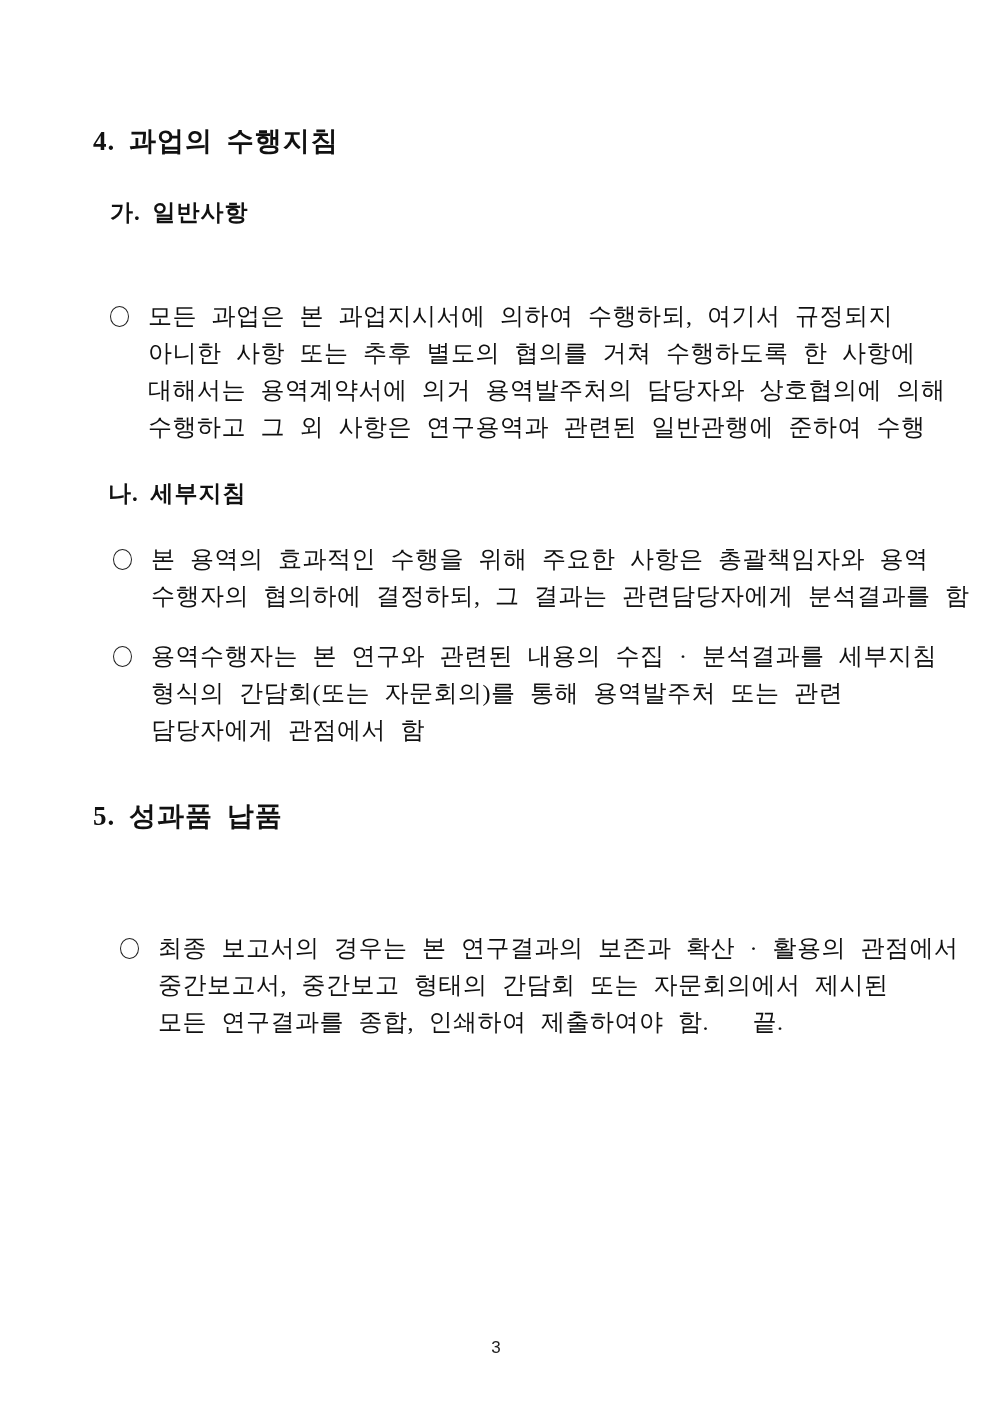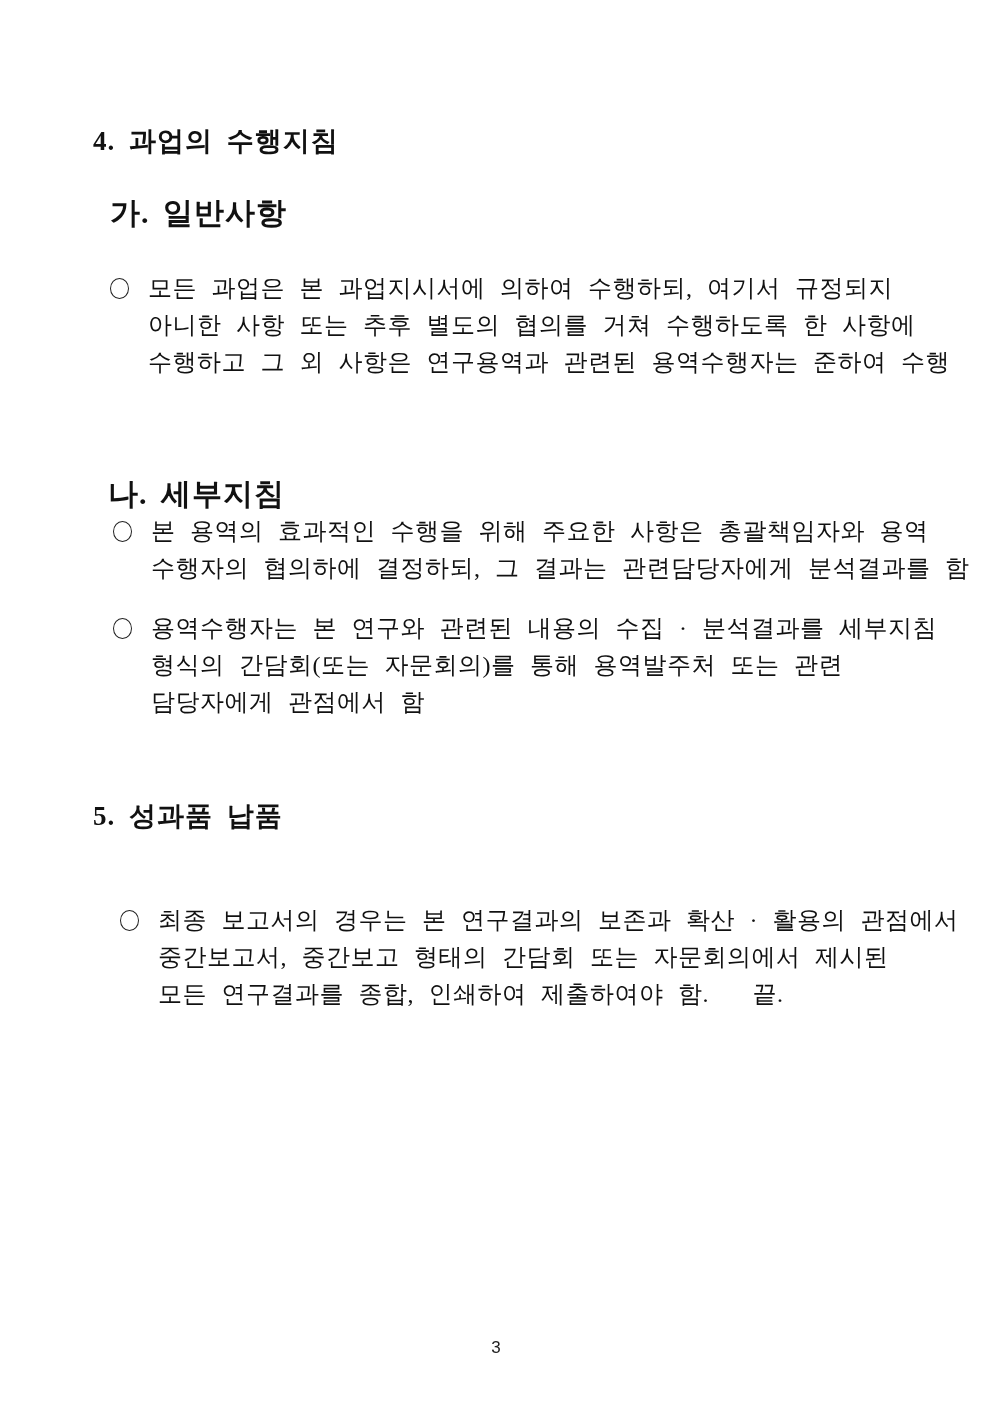--- a/index.html
+++ b/index.html
@@ -20,31 +20,32 @@
     position: absolute;
     font-size: 27px;
     font-weight: bold;
     letter-spacing: 1px;
     word-spacing: 6px;
     white-space: pre;
     line-height: 34px;
   }
   .heading-sub {
     position: absolute;
-    font-size: 30px;
+    font-size: 23px;
     font-weight: bold;
     letter-spacing: 1px;
     word-spacing: 5px;
     white-space: pre;
     line-height: 32px;
   }
   .para {
     position: absolute;
     display: flex;
     align-items: flex-start;
+    margin-top: 28px;
   }
   .bullet-marker {
     flex: none;
     width: 17px;
     height: 19px;
     border: 1.6px solid #222222;
     border-radius: 50%;
     margin-top: 8px;
     background: transparent;
   }
@@ -77,21 +78,22 @@
 
   <div class="heading-num" style="left:93px; top:124px;">4. 과업의 수행지침</div>
 
   <div class="heading-sub" style="left:110px; top:197px;">가. 일반사항</div>
 
   <div class="para" style="left:110px; top:270px;">
     <span class="bullet-marker"></span>
     <div class="lines">
       <div class="line">모든 과업은 본 과업지시서에 의하여 수행하되, 여기서 규정되지</div>
       <div class="line">아니한 사항 또는 추후 별도의 협의를 거쳐 수행하도록 한 사항에</div>
-      <div class="line">수행하고 그 외 사항은 연구용역과 관련된 용역수행자는 준하여 수행</div>
+      <div class="line">대해서는 용역계약서에 의거 용역발주처의 담당자와 상호협의에 의해</div>
+      <div class="line">수행하고 그 외 사항은 연구용역과 관련된 일반관행에 준하여 수행</div>
     </div>
   </div>
 
   <div class="heading-sub" style="left:108px; top:462px;margin-top:16px;">나. 세부지침</div>
 
   <div class="para" style="left:113px; top:513px;">
     <span class="bullet-marker"></span>
     <div class="lines">
       <div class="line">본 용역의 효과적인 수행을 위해 주요한 사항은 총괄책임자와 용역</div>
       <div class="line">수행자의 협의하에 결정하되, 그 결과는 관련담당자에게 분석결과를 함</div>

